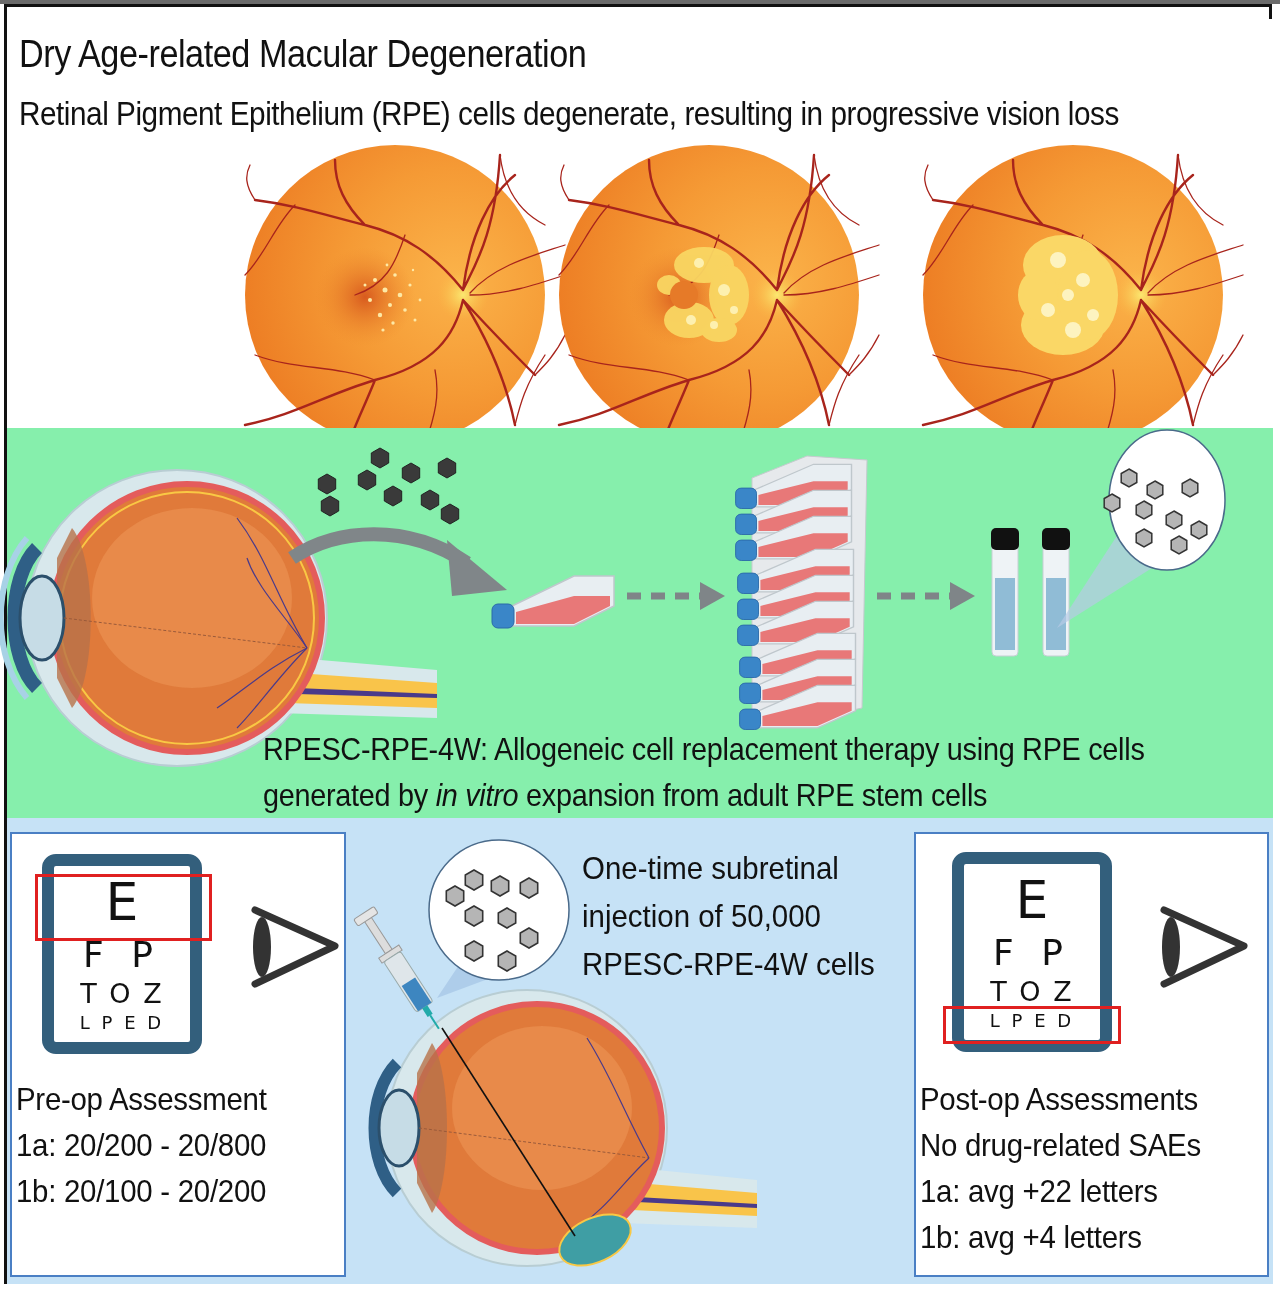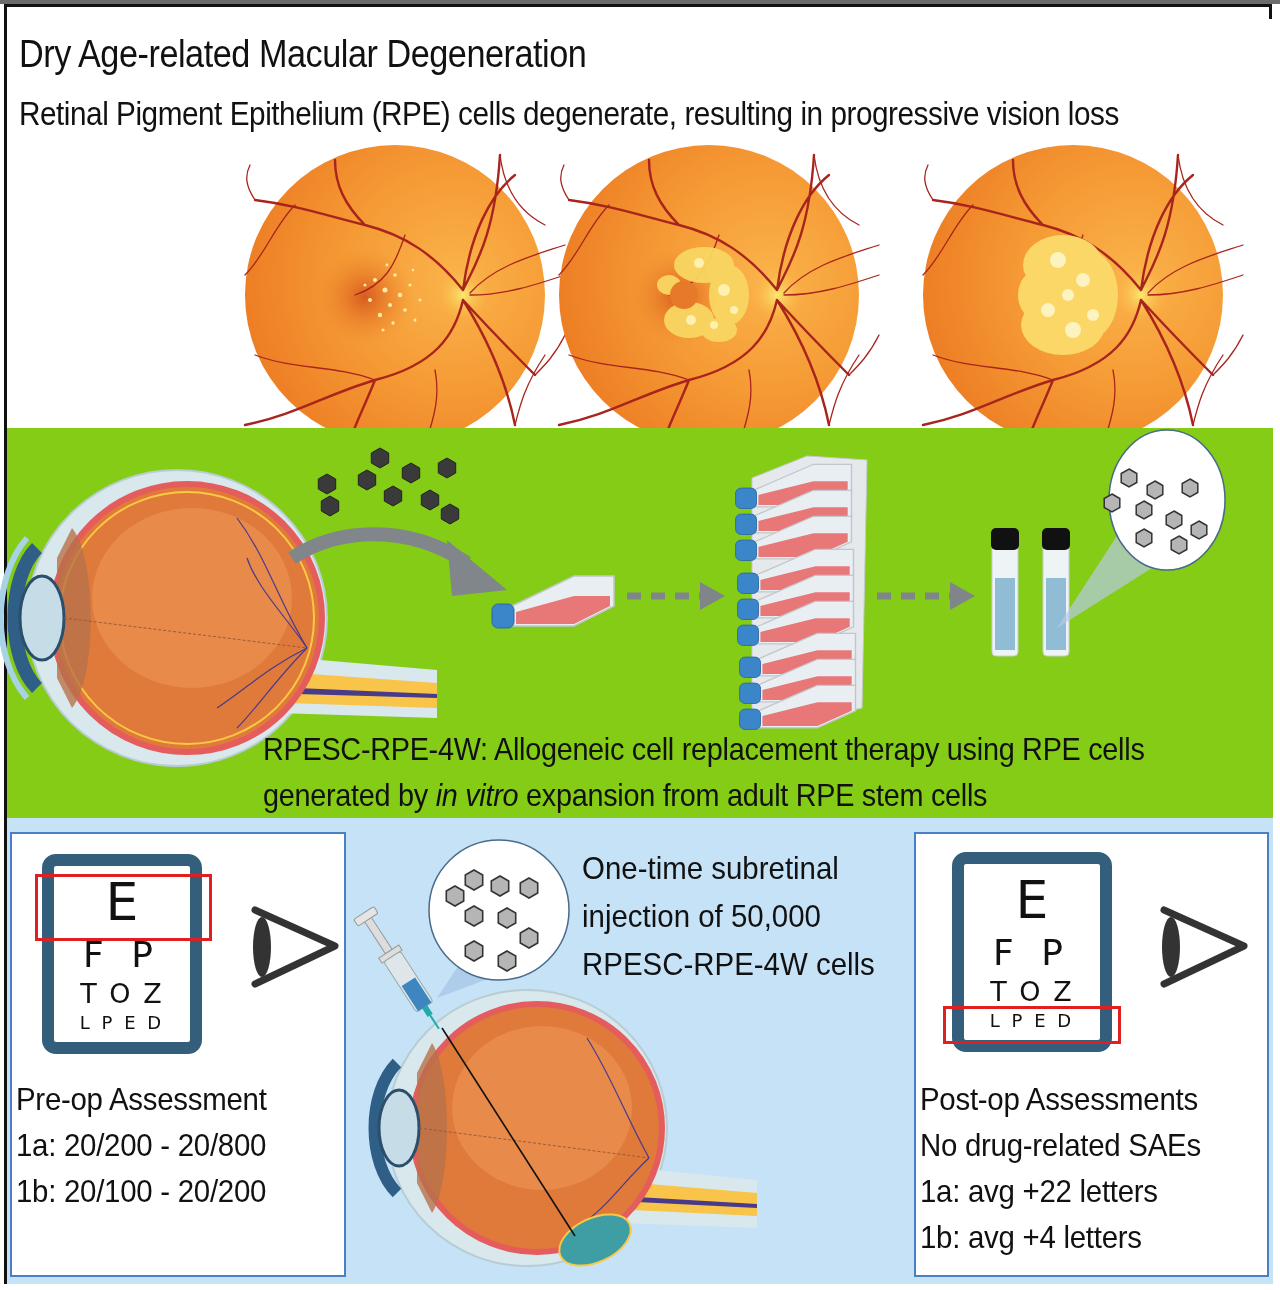--- a/index.html
+++ b/index.html
@@ -1,21 +1,21 @@
 <!DOCTYPE html>
 <html><head>
 <meta charset="utf-8">
 <style>
   html, body { margin:0; padding:0; background:#ffffff; }
   body { width:1280px; height:1290px; position:relative; overflow:hidden; font-family:"Liberation Sans", sans-serif; color:#111; }
   .frame { position:absolute; left:4px; top:4px; width:1268px; height:1280px; border:3px solid #111; box-sizing:border-box; background:#fff; }
   .top-border { position:absolute; left:0; top:0; width:1280px; height:4px; background:#6b6b6b; }
   .panel { position:absolute; box-sizing:border-box; }
   #p1 { left:7px; top:7px; width:1266px; height:421px; background:#ffffff;margin-top:12px; }
-  #p2 { left:7px; top:428px; width:1266px; height:488px; background:#84cc16; }
+  #p2 { left:7px; top:428px; width:1266px; height:488px; background:#86efac; }
   #p3 { left:7px; top:818px; width:1266px; height:466px; background:#c6e2f6; }
   .title { position:absolute; left:12px; top:14px; font-size:38px; font-family:"Liberation Sans Narrow","Liberation Sans", sans-serif; transform:scaleX(0.9); transform-origin:left top; white-space:nowrap; letter-spacing:-0.5px; }
   .subtitle { position:absolute; left:12px; top:72px; font-size:33px; line-height:46px; width:1320px; transform:scaleX(0.9); transform-origin:left top; letter-spacing:-0.5px; }
   .caption2 { position:absolute; left:256px; top:298px; font-size:32px; line-height:46px; width:1100px; transform:scaleX(0.9); transform-origin:left top; letter-spacing:-0.3px; }
   .caption2 em { font-style:italic; }
   .box { position:absolute; background:#fff; border:2px solid #4a7fc4; box-sizing:border-box; }
   #preop { left:3px; top:14px; width:336px; height:445px; }
   #postop { left:907px; top:14px; width:355px; height:445px; }
   .boxtext { position:absolute; left:4px; font-size:32px; line-height:46px; transform:scaleX(0.92); transform-origin:left top; white-space:nowrap; letter-spacing:-0.3px; }
   .chart { position:absolute; width:160px; height:200px; border:12px solid #335f7c; border-radius:14px; box-sizing:border-box; background:#fff; }

